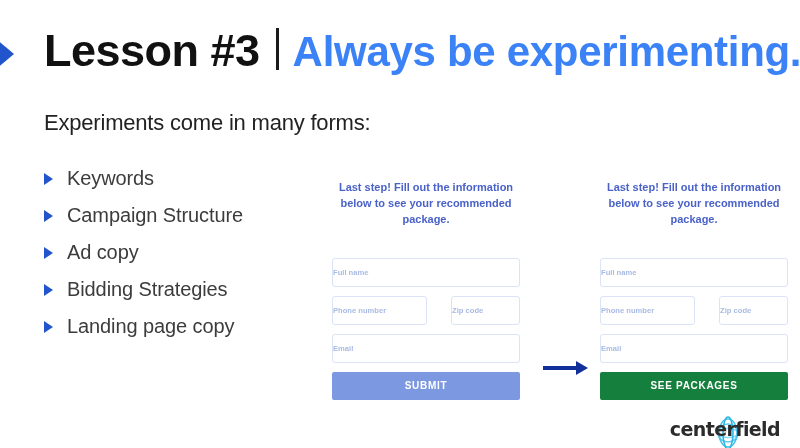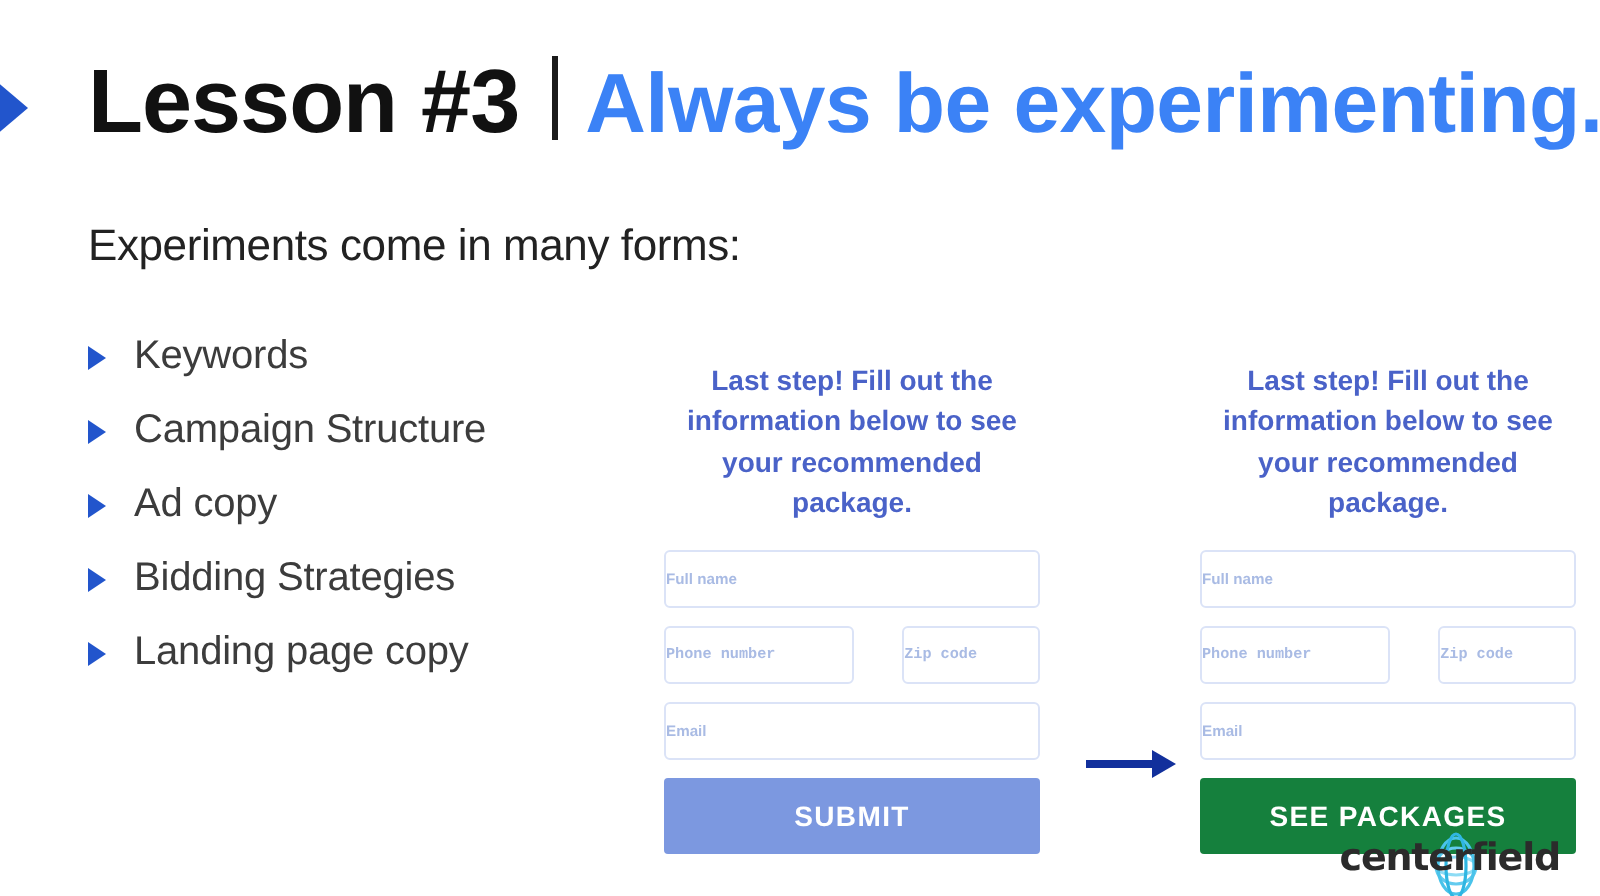--- a/index.html
+++ b/index.html
@@ -107,26 +107,26 @@
     top: 180px;
     width: 456px;
     display: flex;
     align-items: flex-start;
   }
   .form-card {
     width: 188px;
     flex: 0 0 auto;
   }
   .form-heading {
-    font-size: 14px;
+    font-size: 11px;
     line-height: 1.45;
     color: #4a62c8;
     text-align: center;
     font-weight: bold;
-    margin-bottom: 14px;
+    margin-bottom: 30px;
     padding: 0 4px;
   }
   .field {
     border: 1px solid #dbe3f7;
     border-radius: 3px;
     height: 29px;
     display: flex;
     align-items: center;
     background: #ffffff;
     margin-bottom: 9px;
@@ -134,36 +134,35 @@
   }
   .field-placeholder {
     font-size: 7.6px;
     color: #a9bbe4;
     font-weight: bold;
   }
   .field-row {
     display: flex;
     gap: 24px;
     margin-bottom: 9px;
-    font-family: Liberation Mono, monospace;
   }
   .field-row .field {
     margin-bottom: 0;
   }
   .field-phone { flex: 1 1 58%; }
   .field-zip   { flex: 1 1 42%; }
 
   .form-button {
-    height: 38px;
+    height: 28px;
     border-radius: 2px;
     display: flex;
     align-items: center;
     justify-content: center;
     color: #ffffff;
-    font-size: 14px;
+    font-size: 10px;
     font-weight: bold;
     letter-spacing: 0.7px;
     margin-top: 6px;
     border: none;
     width: 100%;
     box-sizing: border-box;
     font-family: "Liberation Sans", sans-serif;
     cursor: pointer;
   }
   .btn-submit { background: #7c98e0; }

